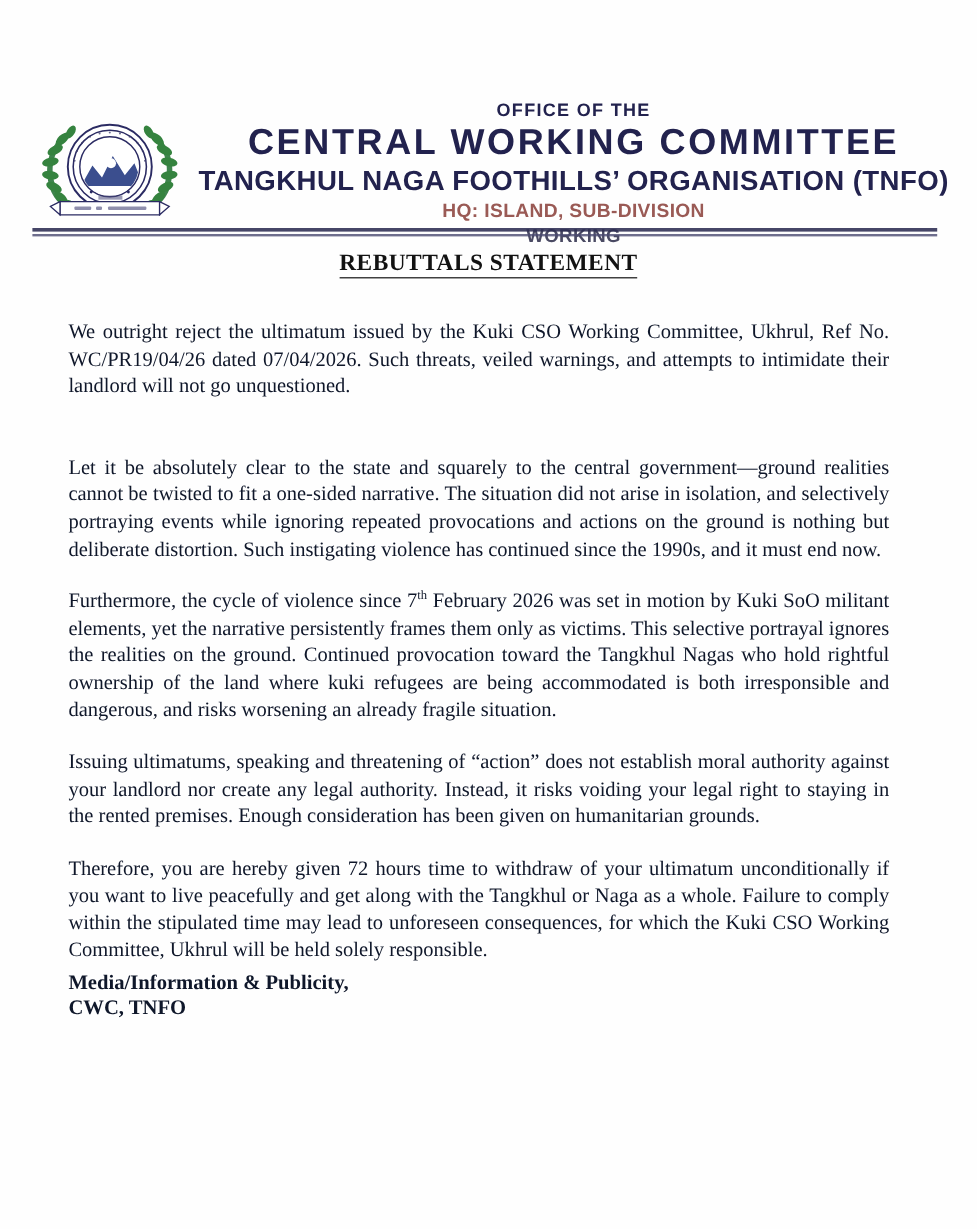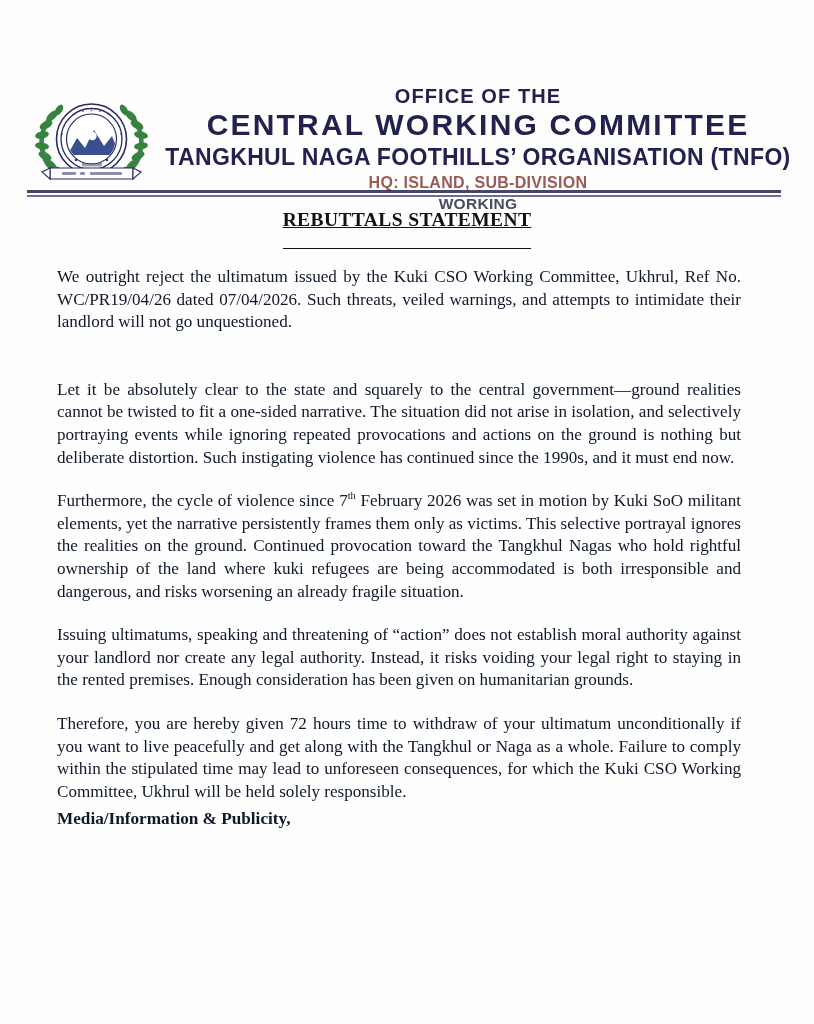--- a/index.html
+++ b/index.html
@@ -42,21 +42,21 @@
 
   .org-block {
     position: absolute;
     left: 160px;
     right: 18px;
     top: 0;
     text-align: center;
     font-family: "Liberation Sans", "DejaVu Sans", sans-serif;
   }
   .line-office {
-    font-size: 20px;
+    font-size: 15px;
     font-weight: bold;
     letter-spacing: 1.1px;
     color: #22224e;
     line-height: 1.25;
   }
   .line-cwc {
     font-size: 30px;
     font-weight: bold;
     letter-spacing: 2.2px;
     color: #22224e;
@@ -116,23 +116,22 @@
     top: 208px;
     text-align: center;
   }
   .doc-title {
     font-size: 19.5px;
     font-weight: bold;
     letter-spacing: 0.4px;
     color: #121212;
     display: inline-block;
     border-bottom: 1.6px solid #121212;
-    padding-bottom: 17px;
+    padding-bottom: 0;
     line-height: 1.2;
-    text-decoration: underline;
   }
   .doc-date {
     margin-top: 5px;
     font-size: 17px;
     font-weight: bold;
     color: #121212;
     display: inline-block;
     border-bottom: 1.5px solid #121212;
     padding-bottom: 0px;
     line-height: 1.2;
@@ -299,15 +298,16 @@
 
     <p class="para">Issuing ultimatums, speaking and threatening  of “action” does not establish moral authority against your landlord nor create any legal authority. Instead, it risks voiding your legal right to staying in the rented premises. Enough consideration has been given on humanitarian grounds.</p>
 
     <div class="p-gap-md"></div>
 
     <p class="para">Therefore, you are hereby given 72 hours time to withdraw of  your ultimatum unconditionally if you want to live peacefully and get along with the Tangkhul or Naga as a whole. Failure to comply within the stipulated time may lead to unforeseen consequences, for which the Kuki CSO Working Committee, Ukhrul will be held solely responsible.</p>
   </div>
 
   <div class="signoff">
     <div>Media/Information &amp; Publicity,</div>
+    <div>CWC, TNFO</div>
   </div>
 
 </div>
 
 </body></html>

